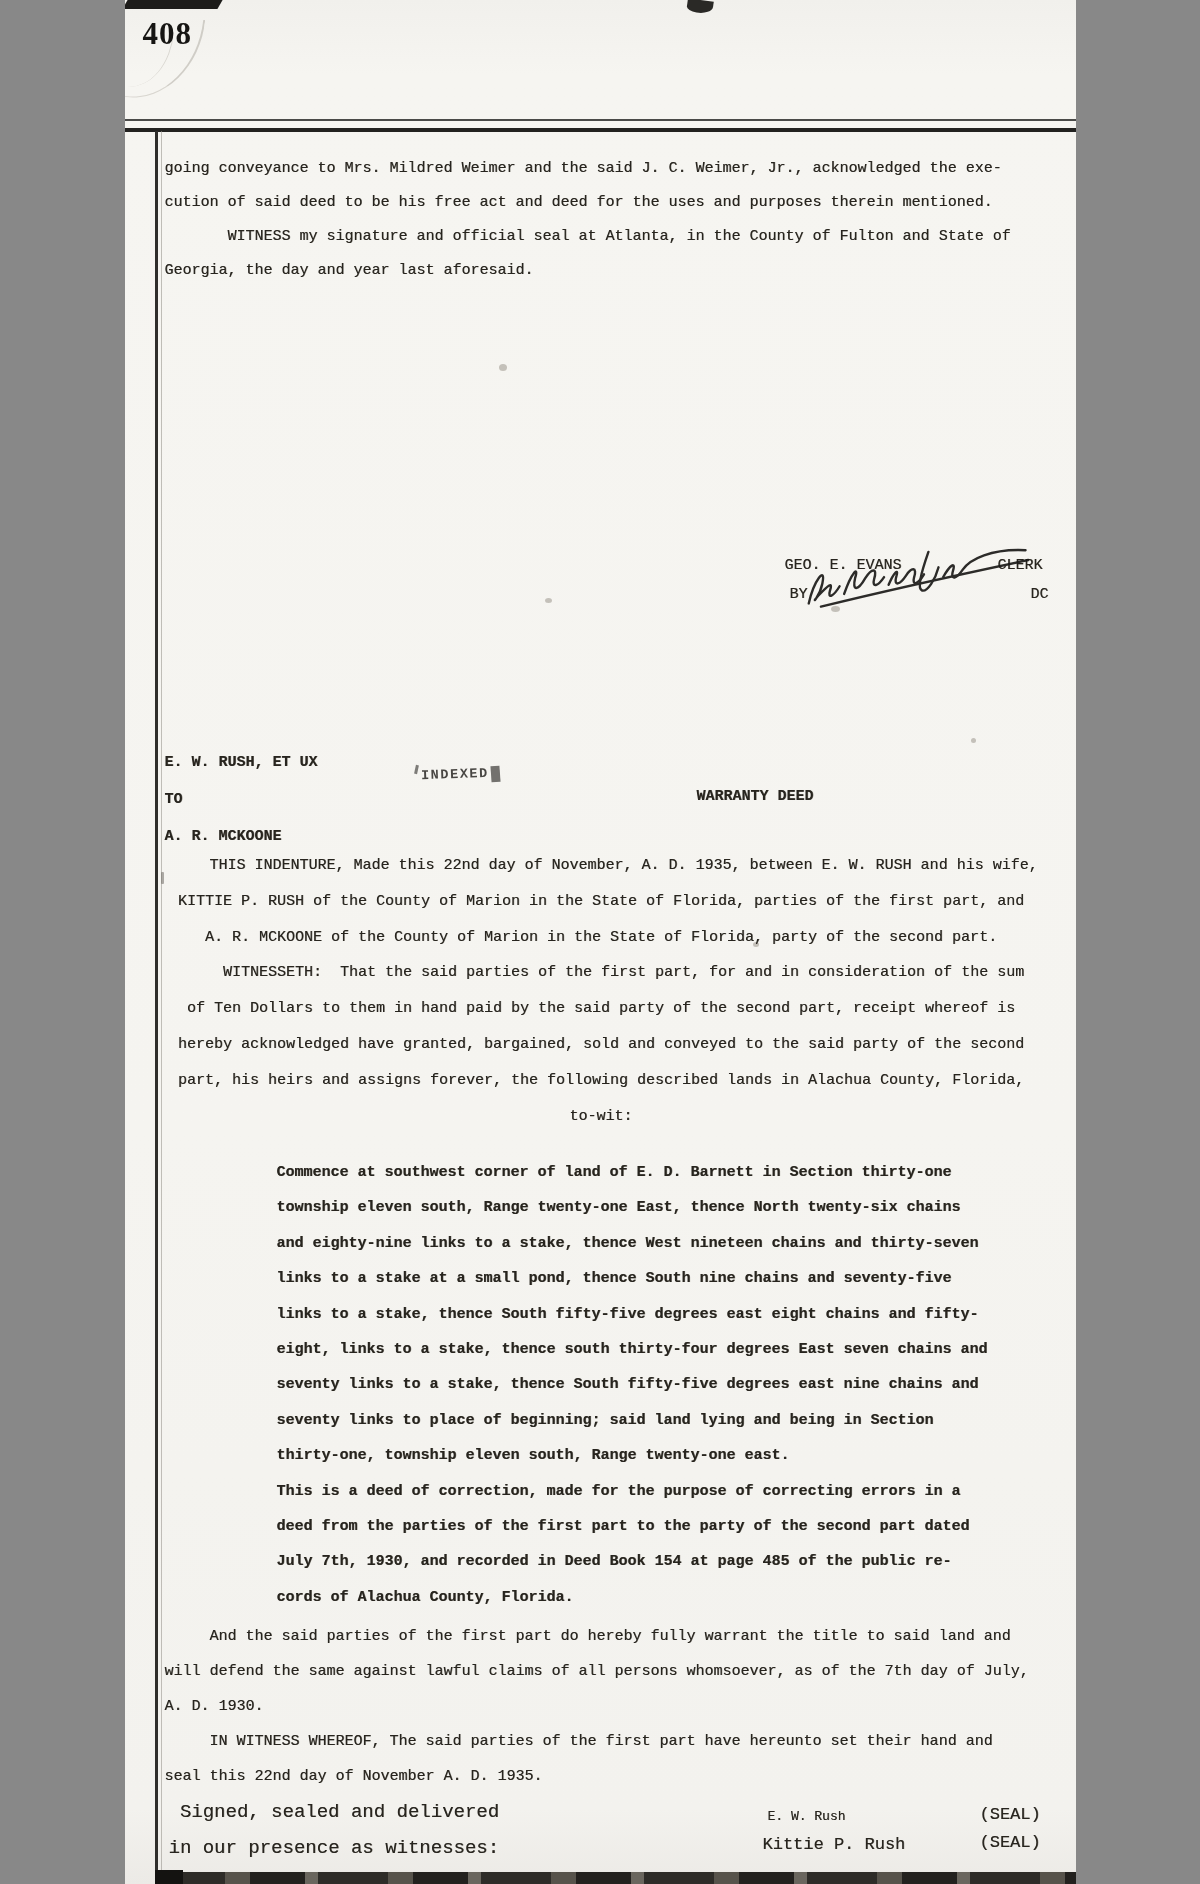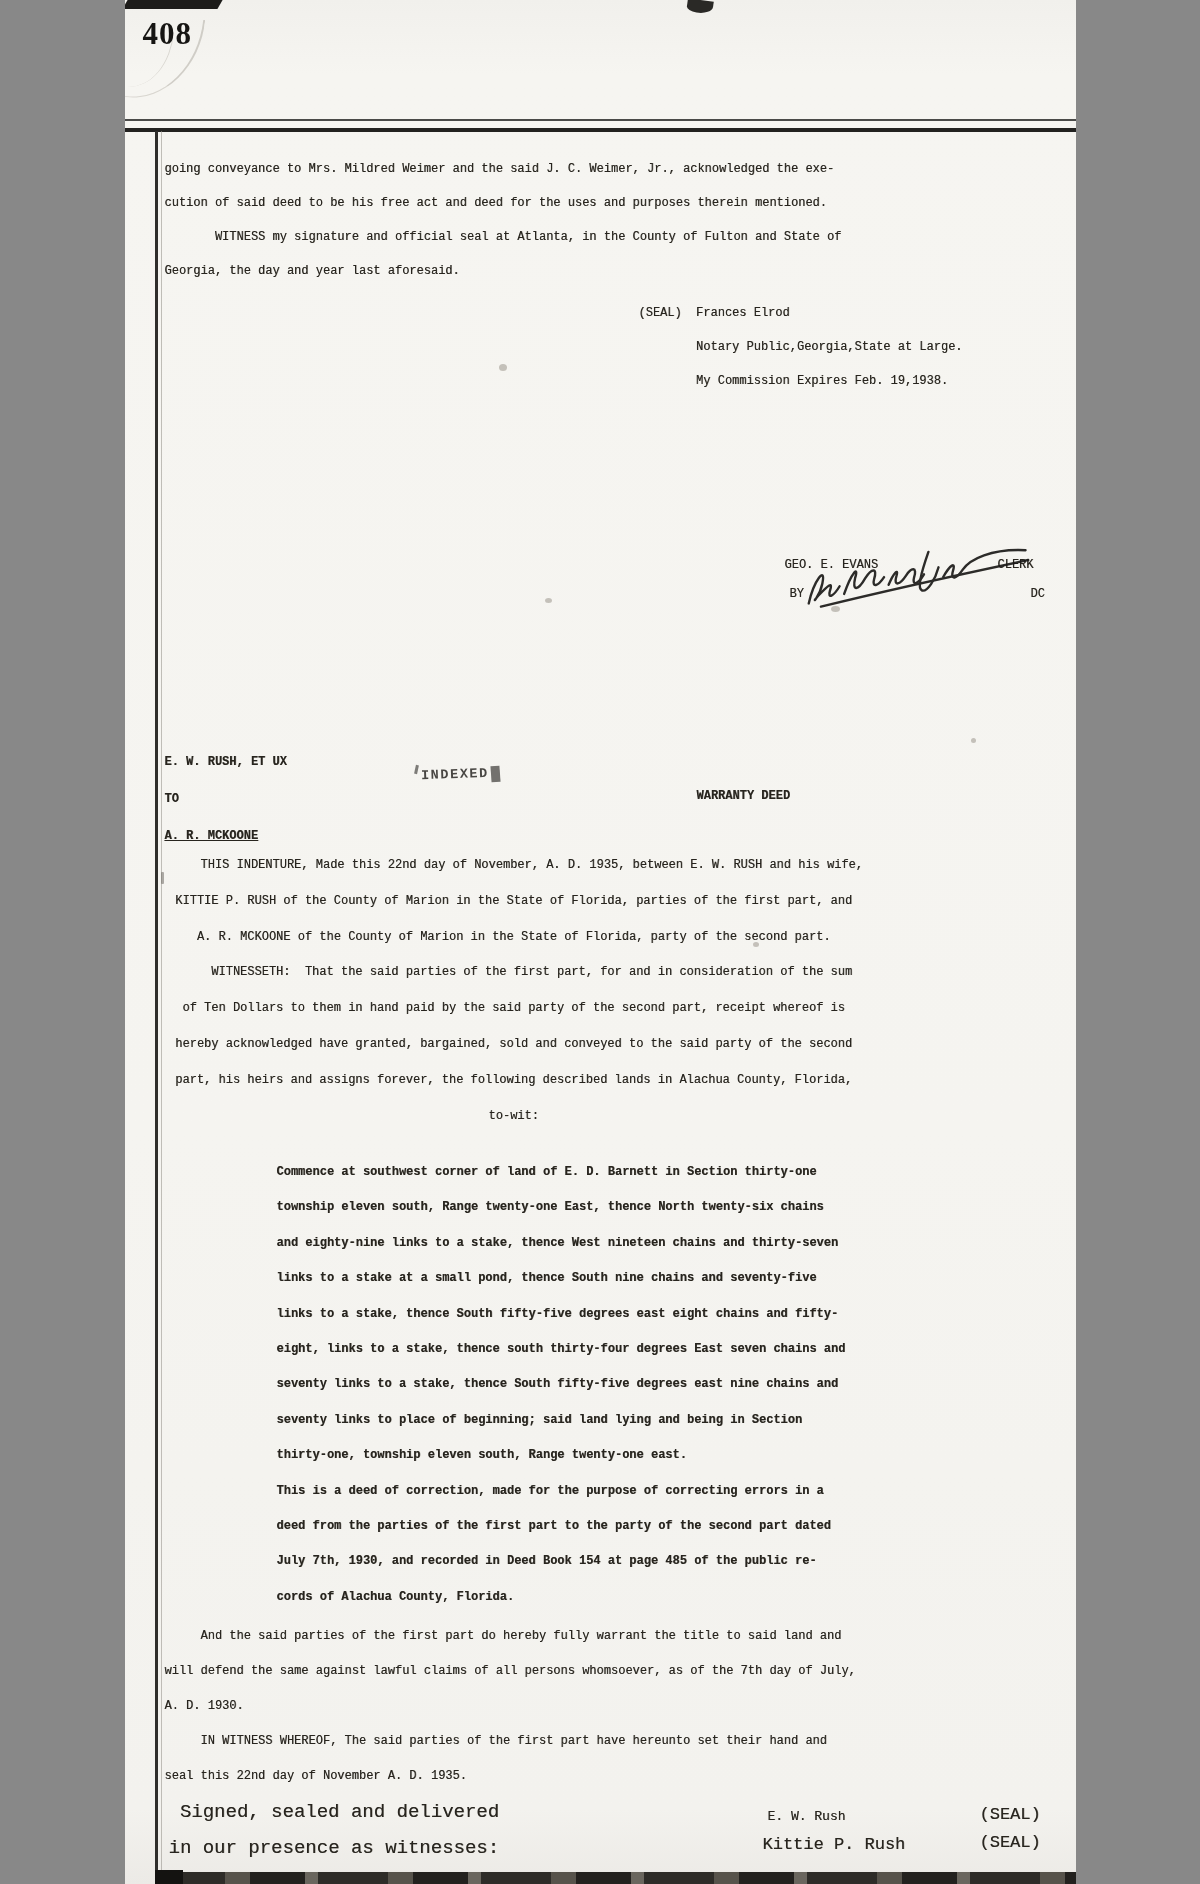--- a/index.html
+++ b/index.html
@@ -4,21 +4,21 @@
 <style>
   html,body { margin:0; padding:0; background:#888; }
   .page {
     position:relative; width:951px; height:1884px; margin:0 auto;
     background: linear-gradient(180deg,#f1f0ec 0%,#f6f5f1 4%,#f5f4f0 60%,#f3f2ee 96%,#eceae6 100%);
     overflow:hidden;
     font-family:"Liberation Mono","DejaVu Sans Mono",monospace;
     color:#27241e;
   }
   .mono {
-    position:absolute; white-space:pre; font-size:12px; line-height:35px;
+    position:absolute; white-space:pre; font-size:15px; line-height:35px;
     text-shadow:0.4px 0 0 rgba(42,38,30,.55);
   }
   .serif { font-family:"Liberation Serif","DejaVu Serif",serif; color:#161513; }
   .rule { position:absolute; background:#2c2c2a; }
   .artifact { position:absolute; }
   .bracket {
     position:absolute; border:2px solid #8f8d89; border-left-color:transparent;
     border-radius:10px; opacity:.75;
   }
   .speck { position:absolute; background:#9a968c; border-radius:50%; opacity:.55; }
@@ -70,43 +70,40 @@
   <div class="speck" style="left:846px;top:738px;width:5px;height:5px;"></div>
   <div class="speck" style="left:628px;top:942px;width:6px;height:5px;"></div>
   <div class="speck" style="left:36px;top:872px;width:3px;height:12px;background:#6d6a64;border-radius:1px;"></div>
   <div class="speck" style="left:1040px;top:1416px;width:6px;height:5px;"></div>
 
   <div class="mono" style="left:40px;top:152px;line-height:34px;">going conveyance to Mrs. Mildred Weimer and the said J. C. Weimer, Jr., acknowledged the exe-
 cution of said deed to be his free act and deed for the uses and purposes therein mentioned.
        WITNESS my signature and official seal at Atlanta, in the County of Fulton and State of
 Georgia, the day and year last aforesaid.</div>
 
-  <div class="mono" style="left:514px;top:296px;line-height:34px;">(SEAL)  Frances Elrod
-        Notary Public,Georgia,State at Large.
-        My Commission Expires Feb. 19,1938.</div>
 
 
   <div class="mono" style="left:660px;top:548px;">GEO. E. EVANS</div>
   <div class="mono" style="left:873px;top:548px;">CLERK</div>
   <div class="mono" style="left:665px;top:577px;">BY</div>
   <div class="mono" style="left:906px;top:577px;">DC</div>
   <svg style="position:absolute;left:672px;top:544px;transform:rotate(-4deg);" width="235" height="62" viewBox="0 0 235 62">
     <g fill="none" stroke="#1b1a18" stroke-width="2.4" stroke-linecap="round" opacity=".92">
       <path d="M10,52 C17,29 30,15 25,33 C21,47 11,54 20,45 C31,35 36,31 32,41 C29,49 35,47 42,37"></path>
       <path d="M46,45 C55,24 63,17 58,30 C54,43 60,43 68,31 C76,20 81,22 77,32 C74,41 80,40 87,31"></path>
       <path d="M91,39 C97,27 103,22 99,32 C96,41 102,40 109,31 C115,23 121,23 117,33 C114,42 120,41 127,31"></path>
       <path d="M133,9 C124,30 119,45 124,47 C129,49 138,37 142,25"></path>
       <path d="M146,35 C154,23 160,20 156,30 C153,39 159,38 166,29 C174,19 196,10 230,14"></path>
       <path d="M22,56 C80,46 160,34 232,24"></path>
     </g>
   </svg>
 
   <div class="mono" style="left:40px;top:745px;font-weight:bold;">E. W. RUSH, ET UX</div>
   <div class="mono" style="left:40px;top:782px;font-weight:bold;">TO</div>
-  <div class="mono" style="left:40px;top:819px;font-weight:bold;text-decoration:underline;">A. R. MCKOONE</div>
+  <div class="mono" style="left:40px;top:819px;font-weight:bold;">A. R. MCKOONE</div>
 
   <div class="stamp" style="left:296px;top:767px;">INDEXED</div>
   <div class="artifact" style="left:366px;top:766px;width:9px;height:16px;background:rgba(45,43,40,.65);transform:rotate(-4deg);"></div>
   <div class="artifact" style="left:290px;top:765px;width:3px;height:9px;background:rgba(45,43,40,.6);transform:rotate(12deg);"></div>
 
   <div class="mono" style="left:572px;top:779px;font-weight:bold;">WARRANTY DEED</div>
 
   <div class="mono" style="left:40px;top:848px;line-height:35.8px;text-align:center;">     THIS INDENTURE, Made this 22nd day of November, A. D. 1935, between E. W. RUSH and his wife,
 KITTIE P. RUSH of the County of Marion in the State of Florida, parties of the first part, and
 A. R. MCKOONE of the County of Marion in the State of Florida, party of the second part.

